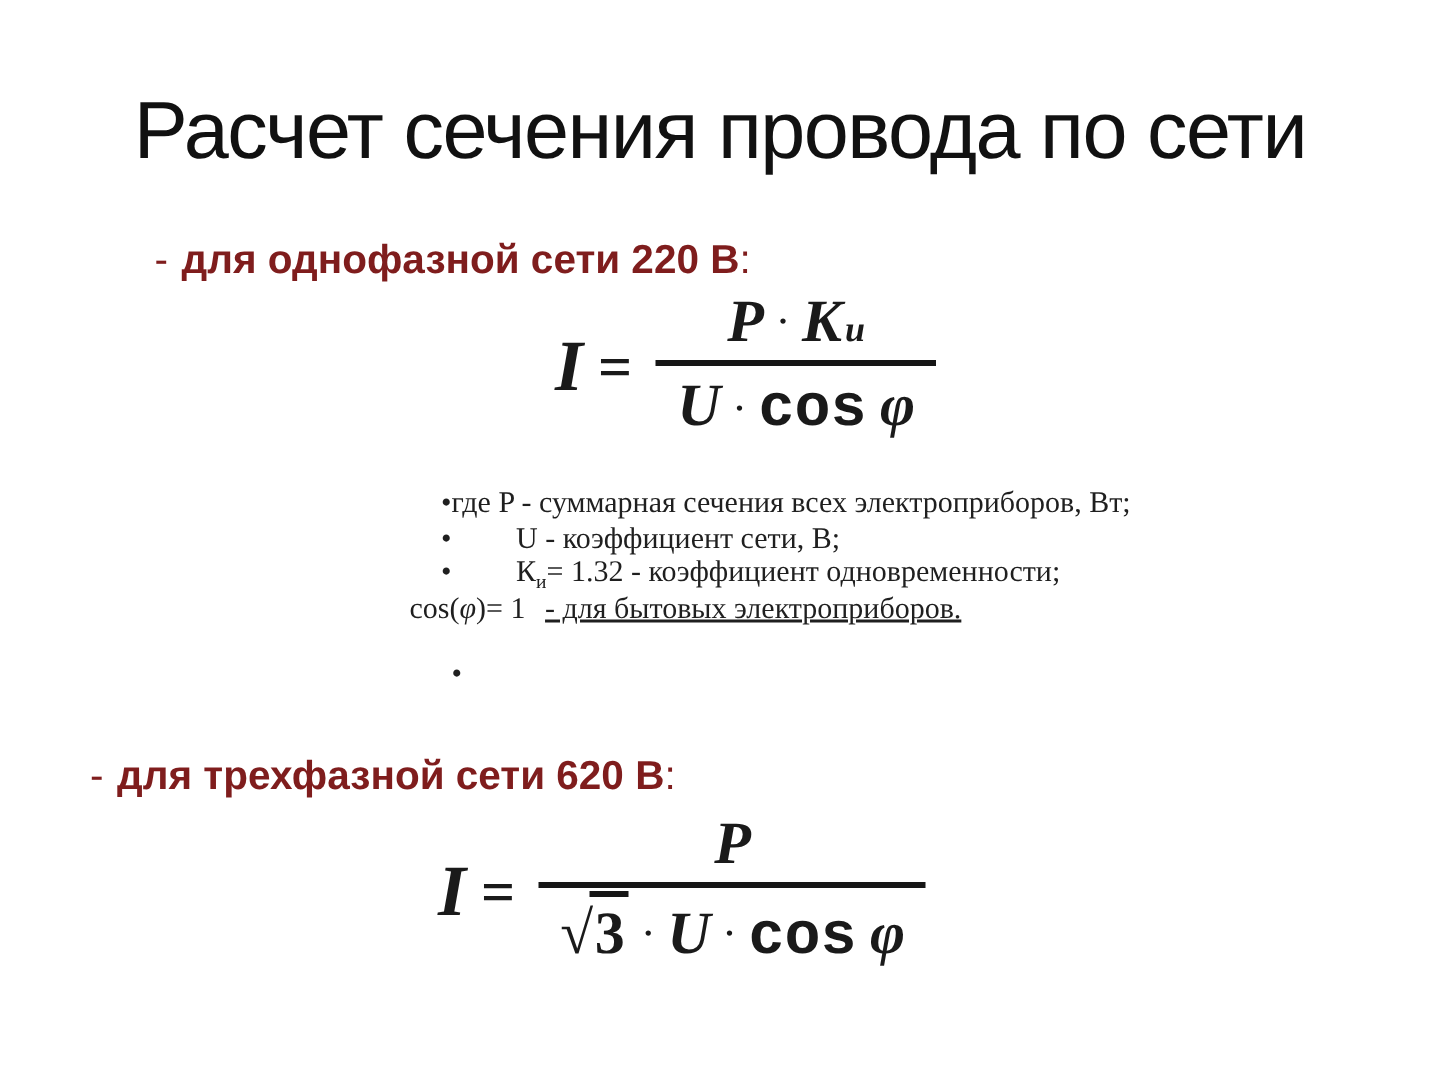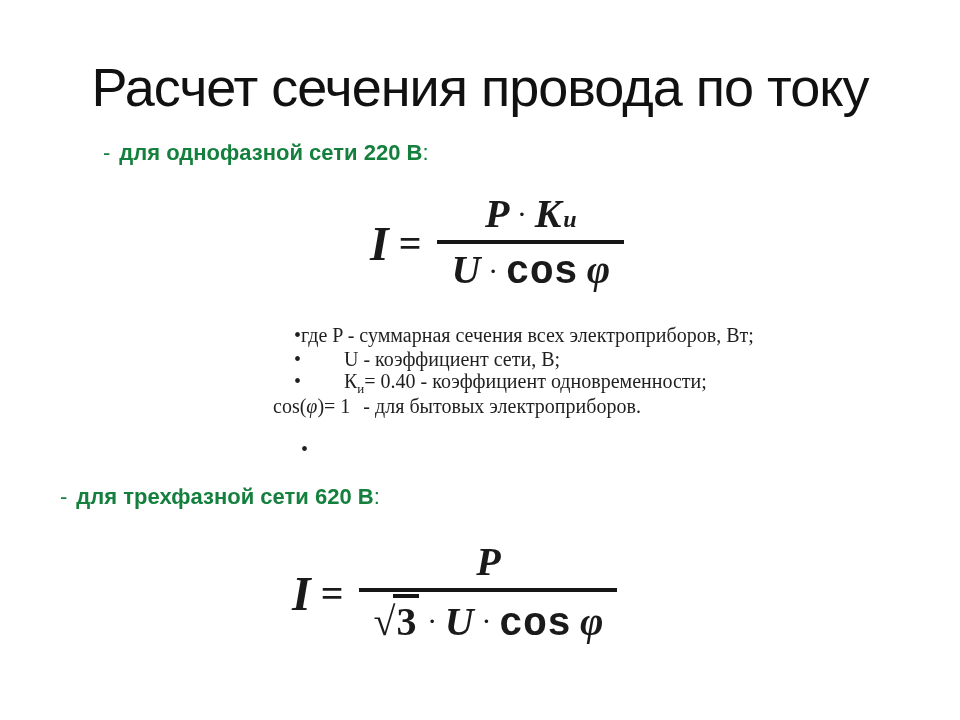--- a/index.html
+++ b/index.html
@@ -8,22 +8,22 @@
     overflow:hidden;font-family:"Liberation Sans",sans-serif;
   }
   
   .title{
     position:absolute;left:0;right:0;top:56px;text-align:center;
     font-size:54px;font-weight:400;color:#111111;letter-spacing:-1px;
     white-space:nowrap;
   }
   
   .section{
-    position:absolute;font-size:22px;font-weight:700;color:#15803d;
-    white-space:nowrap;letter-spacing:0;
+    position:absolute;font-size:27px;font-weight:700;color:#7f1d1d;
+    white-space:nowrap;letter-spacing:0;margin-top:18px;
   }
   .section .dash{font-weight:400;margin-right:9px;}
   .section .colon{font-weight:400;}
   #sec-single{left:103px;top:140px;}
   #sec-three{left:60px;top:484px;}
 
   
   .formula{
     position:absolute;display:flex;align-items:center;
     font-family:"Liberation Serif",serif;color:#1a1a1a;font-weight:700;
@@ -55,28 +55,28 @@
   }
   .note .marker{display:inline-block;}
   .note .marker.wide{width:50px;}
   #n1{left:294px;top:324px;}
   #n2{left:294px;top:348px;}
   #n3{left:294px;top:370px;}
   #n4{left:273px;top:395px;}
   #n5{left:301px;top:438px;}
   .n-sub{font-size:13px;vertical-align:-5px;}
   .n-math-phi{font-style:italic;}
-  .n4-text{margin-left:13px;}
+  .n4-text{margin-left:13px;text-decoration:underline;}
 </style>
 </head>
 <body>
 
 <div class="slide">
 
-  <div class="title">Расчет сечения провода по току</div>
+  <div class="title">Расчет сечения провода по сети</div>
 
   <div class="section" id="sec-single">
     <span class="dash">-</span><span>для однофазной сети 220 В</span><span class="colon">:</span>
   </div>
 
   <div class="formula" id="f-single">
     <span class="f-lhs">I</span>
     <span class="f-eq">=</span>
     <span class="frac">
       <span class="num">
@@ -97,21 +97,21 @@
 
   <div class="note" id="n1">
     <span class="marker">•</span><span>где P - суммарная сечения всех электроприборов, Вт;</span>
   </div>
 
   <div class="note" id="n2">
     <span class="marker wide">•</span><span>U - коэффициент сети, В;</span>
   </div>
 
   <div class="note" id="n3">
-    <span class="marker wide">•</span><span>К</span><span class="n-sub">и</span><span>= 0.40 - коэффициент одновременности;</span>
+    <span class="marker wide">•</span><span>К</span><span class="n-sub">и</span><span>= 1.32 - коэффициент одновременности;</span>
   </div>
 
   <div class="note" id="n4">
     <span>cos(</span><span class="n-math-phi">φ</span><span>)= 1</span><span class="n4-text">- для бытовых электроприборов.</span>
   </div>
 
   <div class="note" id="n5">
     <span class="marker">•</span>
   </div>
 

